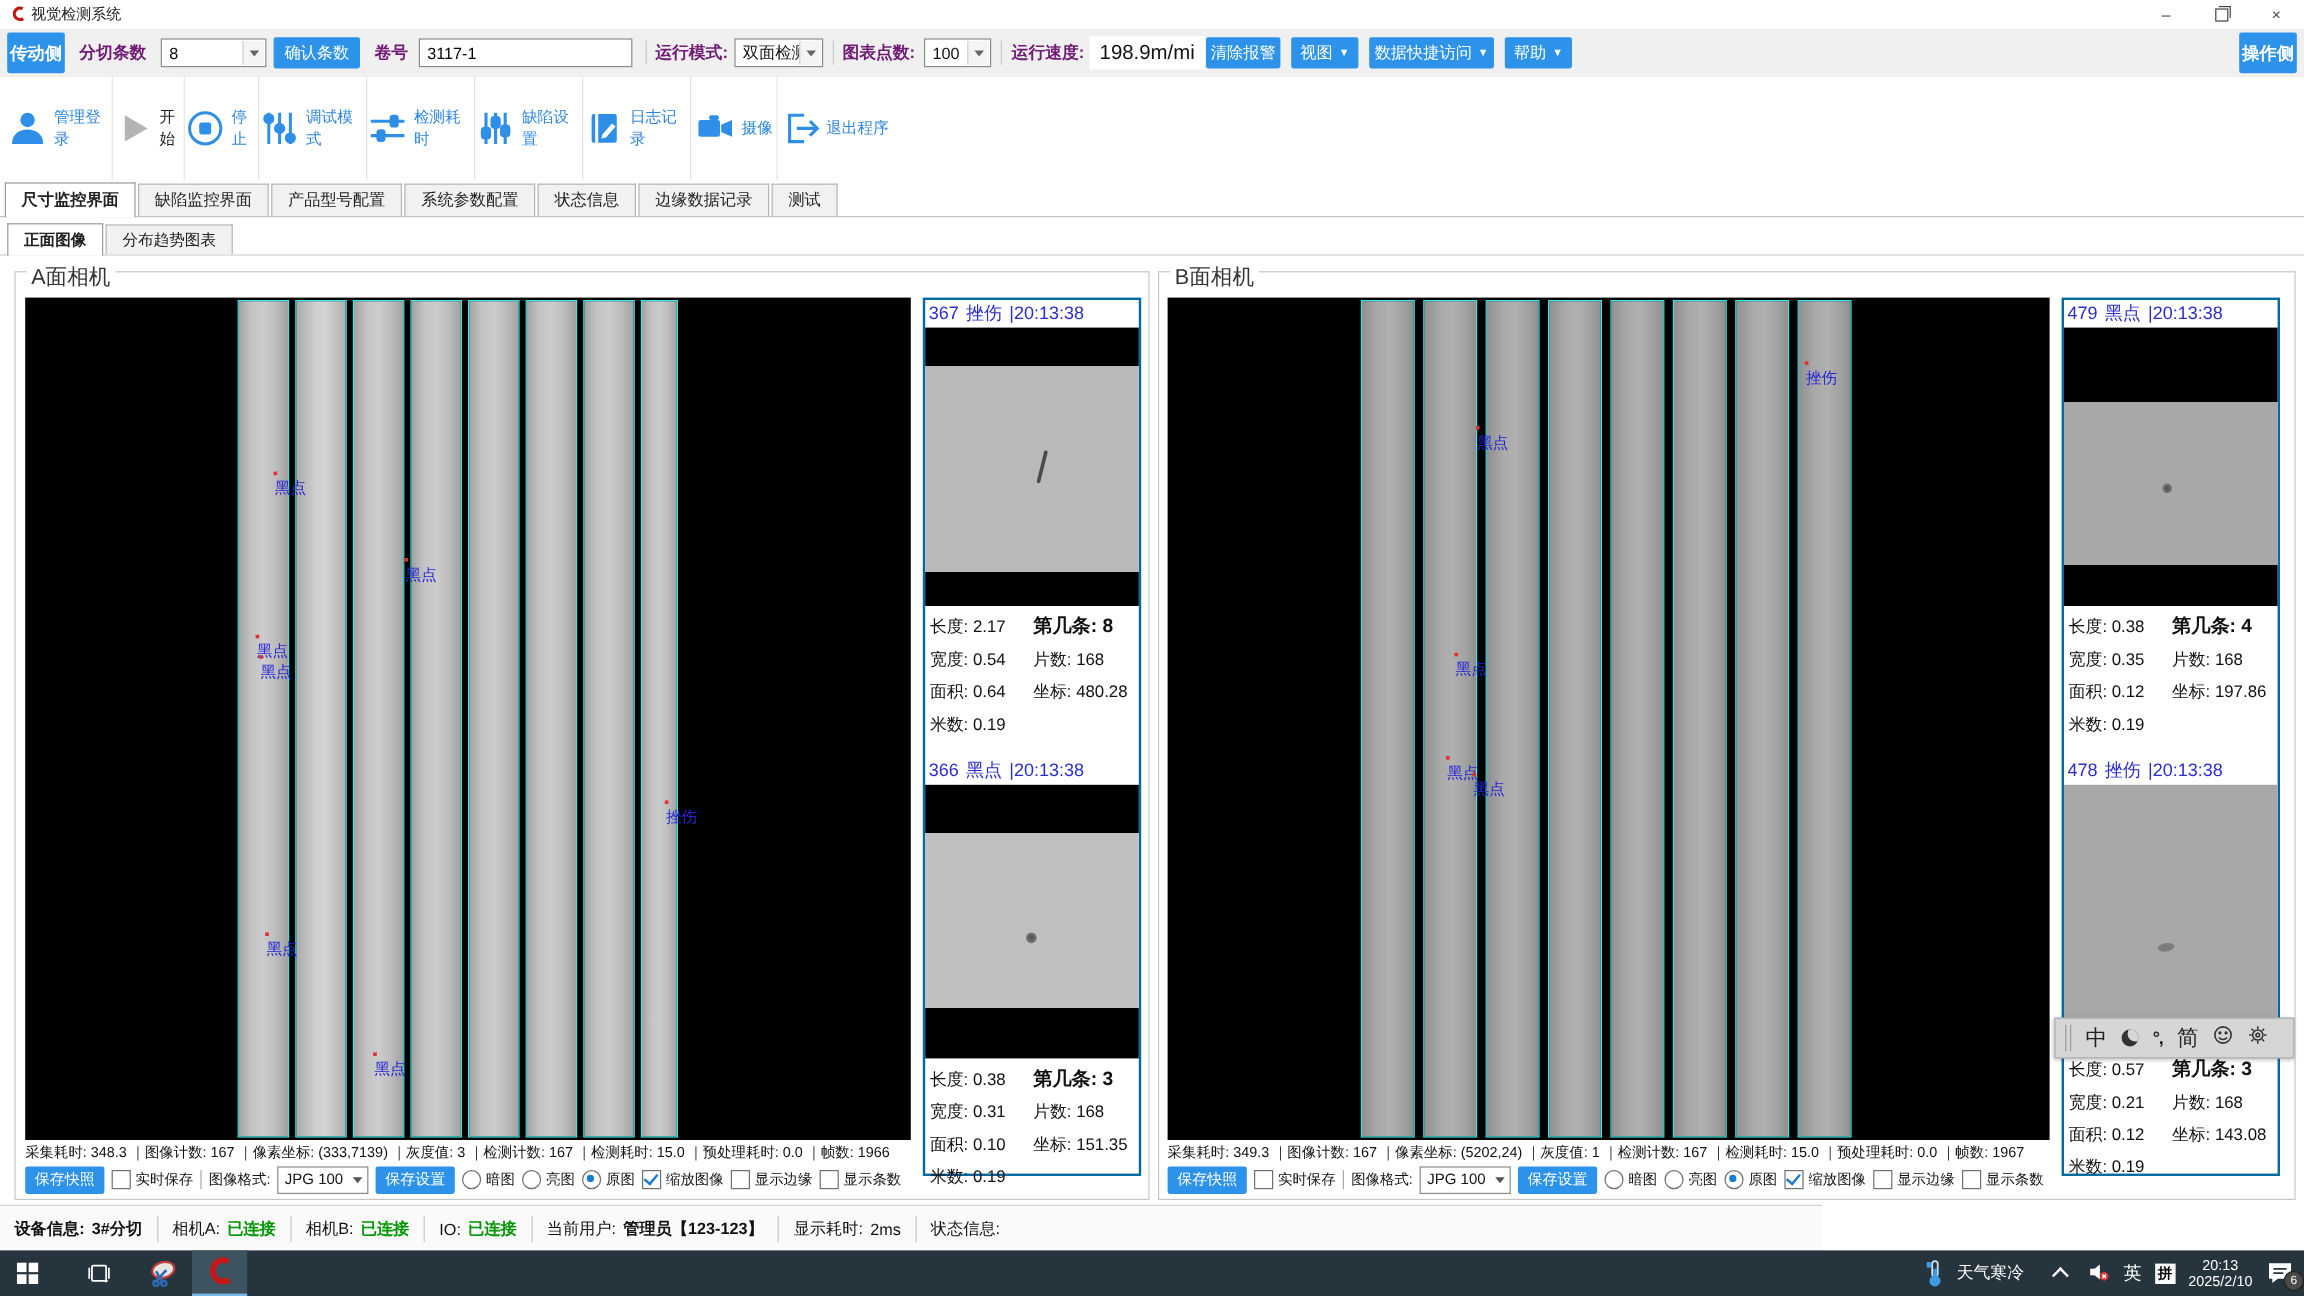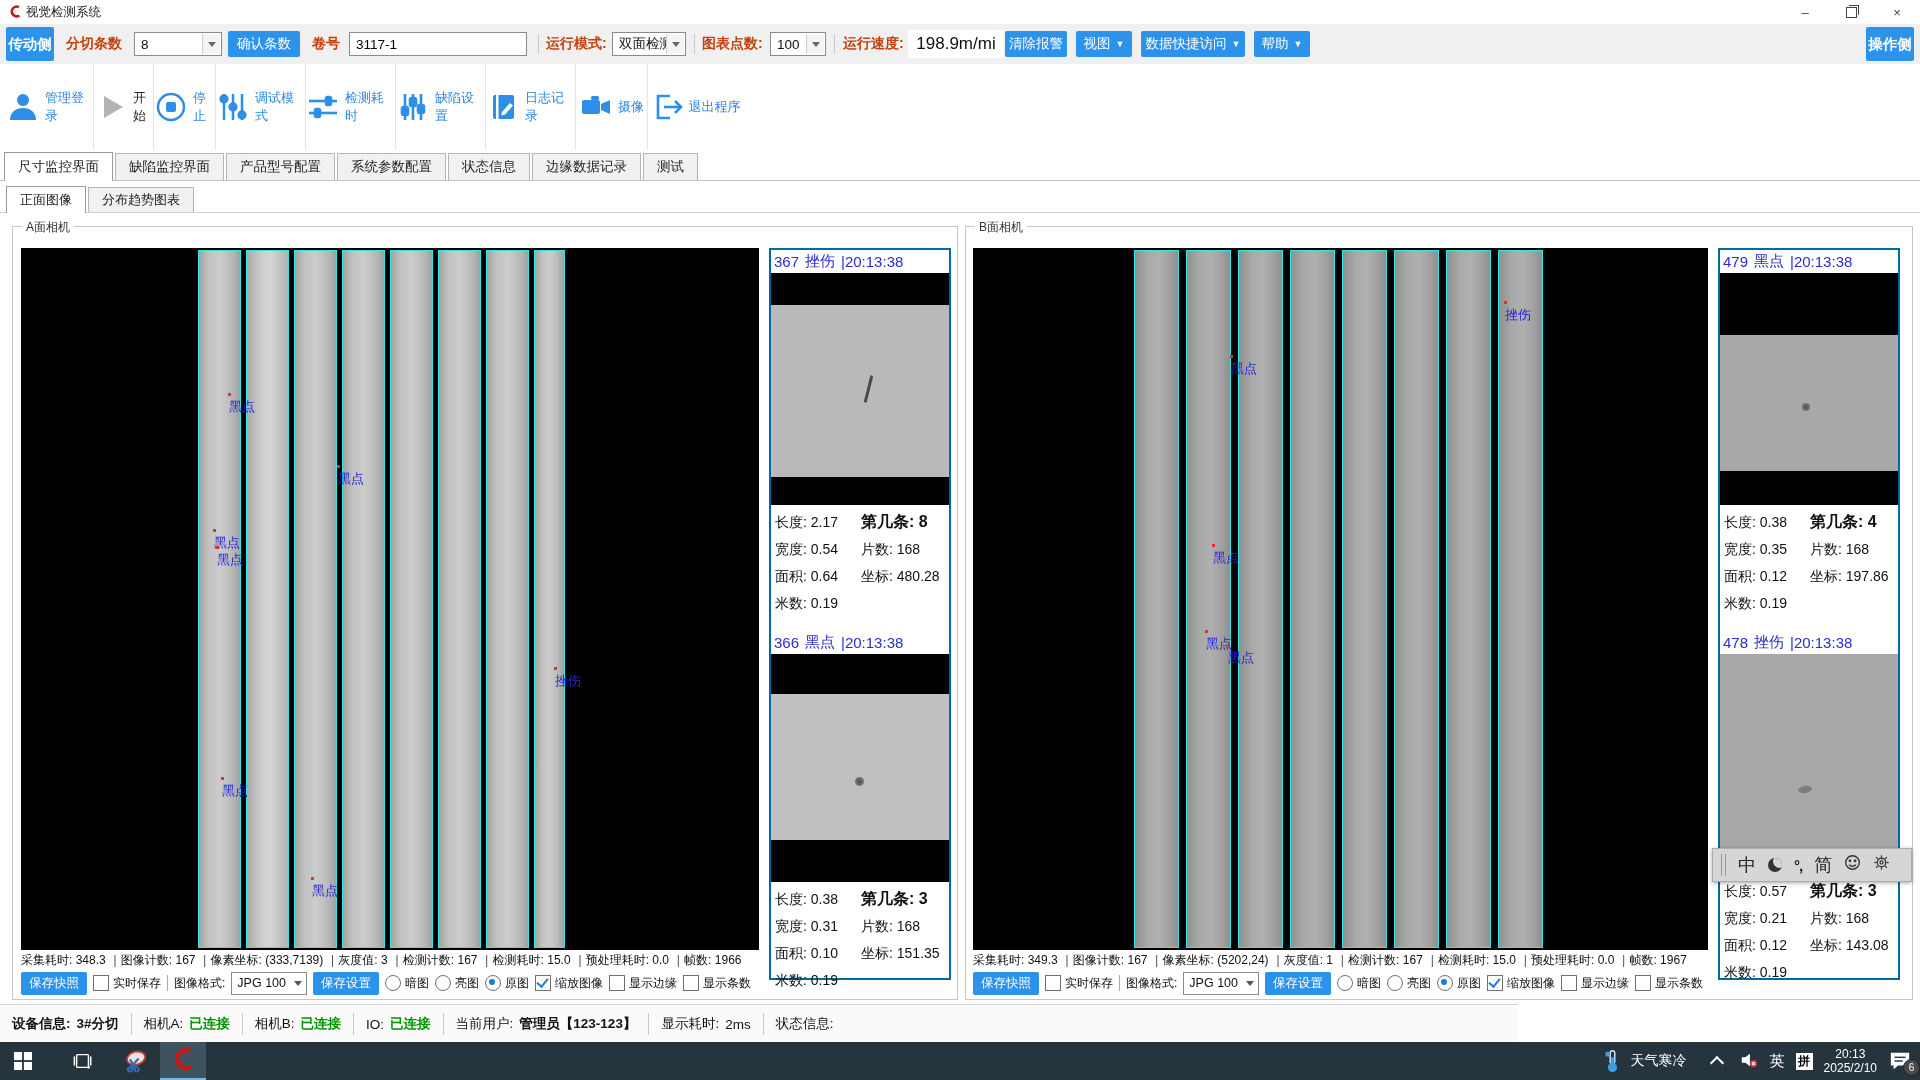--- a/index.html
+++ b/index.html
@@ -10,21 +10,21 @@
   
   #titlebar{position:absolute;left:0;top:0;width:1920px;height:24px;background:#fff;border-bottom:1px solid #e7e7e7;display:flex;align-items:center;}
   #titlebar .ttl{font-size:12.5px;color:#222;margin-left:6px;}
   .winbtns{position:absolute;right:0;top:0;height:24px;display:flex;}
   .winbtn{width:46px;height:24px;display:flex;align-items:center;justify-content:center;font-size:13px;color:#444;}
   .restore-glyph{width:9px;height:9px;border:1px solid #444;position:relative;background:#fff;}
   .restore-glyph::before{content:'';position:absolute;left:2px;top:-3px;width:9px;height:9px;border:1px solid #444;border-bottom:none;border-left:none;}
 
   
   #toolbar{position:absolute;left:0;top:24px;width:1920px;height:40px;background:#f0f0f0;border-bottom:1px solid #d8d8d8;}
-  .tb-label{position:absolute;top:0;height:40px;display:flex;align-items:center;font-size:14px;font-weight:700;color:#c2410c;}
+  .tb-label{position:absolute;top:0;height:40px;display:flex;align-items:center;font-size:14px;font-weight:700;color:#701a75;}
   .btn-blue{background:#2c92ea;color:#fff;border:none;display:flex;align-items:center;justify-content:center;font-size:13.5px;}
   .tb-btn{position:absolute;top:7px;height:26px;border-radius:2px;cursor:pointer;}
   .side-btn{position:absolute;top:3px;height:34px;font-size:14.5px;font-weight:700;border-radius:2px;}
   .combo{position:absolute;top:8px;height:24px;background:#fff;border:1px solid #8a8a8a;display:flex;align-items:center;font-size:13.5px;padding-left:6px;box-sizing:border-box;}
   .combo .arr{position:absolute;right:1px;top:1px;bottom:1px;width:17px;background:#f4f4f4;border-left:1px solid #d0d0d0;display:flex;align-items:center;justify-content:center;}
   .combo .arr::after{content:'';border:4px solid transparent;border-top:5px solid #666;margin-top:4px;}
   .tb-input{position:absolute;top:8px;height:24px;background:#fff;border:1px solid #8a8a8a;font-size:13.5px;padding:0 6px;box-sizing:border-box;font-family:inherit;}
   .tb-sep{position:absolute;top:10px;width:1px;height:20px;background:#c9c9c9;}
   .speed-val{position:absolute;top:6px;height:28px;background:#fff;display:flex;align-items:center;justify-content:center;font-size:17px;color:#111;padding:0 6px;}
   .menu-arr{font-size:9px;margin-left:5px;}
@@ -33,28 +33,28 @@
   #iconbar{position:absolute;left:0;top:64px;width:1920px;height:86px;background:#fff;display:flex;align-items:stretch;padding-left:6px;}
   .tbi{display:flex;flex-direction:row;align-items:center;justify-content:center;gap:5px;cursor:pointer;border-right:1px solid #e4e4e4;box-sizing:border-box;}
   .tbi:last-child{border-right:none;}
   .tbi-label{font-size:13px;color:#2e86e0;}
   .tbi-label.dark{color:#222;}
   .tbi-icon{height:38px;display:flex;align-items:center;justify-content:center;}
 
   
   #tabs{position:absolute;left:0;top:152px;width:1920px;height:29px;border-bottom:1px solid #c4c4c4;box-sizing:border-box;padding-left:4px;display:flex;align-items:flex-end;}
   .tab{height:26px;display:flex;align-items:center;padding:0 13px;font-size:13.5px;background:#f1f1f1;border:1px solid #b6b6b6;border-bottom:none;margin-right:2px;color:#222;cursor:pointer;}
-  .tab.selected{background:#fff;height:28px;border-color:#9a9a9a;position:relative;z-index:2;margin-bottom:-1px;}
+  .tab.selected{background:#fff;height:28px;border-color:#9a9a9a;position:relative;z-index:2;margin-bottom:-1px;font-weight:bold;}
   #subtabs{position:absolute;left:0;top:186px;width:1920px;height:27px;border-bottom:1px solid #cfcfcf;box-sizing:border-box;padding-left:6px;display:flex;align-items:flex-end;}
   #subtabs .tab{height:24px;font-size:13px;}
   #subtabs .tab.selected{height:26px;}
 
   
   .groupbox{position:absolute;border:1px solid #c6c6c6;background:#fff;}
-  .grouptitle{position:absolute;font-size:12px;color:#333;background:#fff;padding:0 4px;}
+  .grouptitle{position:absolute;font-size:18px;color:#333;background:#fff;padding:0 4px;}
 
   
   .camimg{position:absolute;background:#000;overflow:hidden;}
   .strips{position:absolute;top:2px;bottom:2px;display:flex;}
   .strips-a{left:177px;gap:5px;}
   .strips-b{left:161px;gap:7px;}
   .strips-a .strip{flex:0 0 41px;border:1px solid #35e6e6;background:linear-gradient(90deg,#a2a2a2,#c3c3c3 25%,#cccccc 50%,#bdbdbd 75%,#a2a2a2);}
   .strips-a .strip:nth-child(2){background:linear-gradient(90deg,#aaaaaa,#d0d0d0 40%,#d4d4d4 60%,#b0b0b0);}
   .strips-a .strip:nth-child(8){flex-basis:29px;}
   .strips-b .strip{flex:0 0 43px;border:1px solid #35e6e6;background:linear-gradient(90deg,#8f8f8f,#a9a9a9 30%,#b0b0b0 55%,#a2a2a2 80%,#8f8f8f);}

